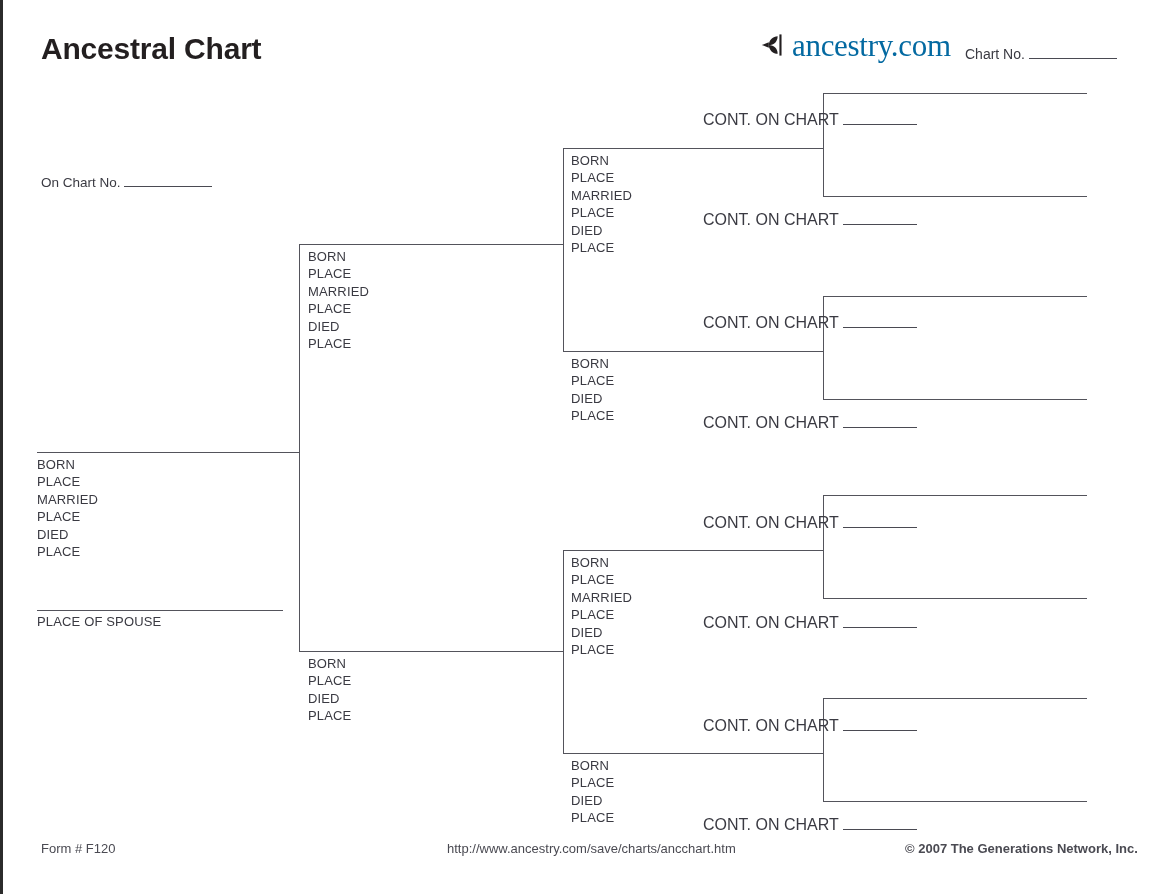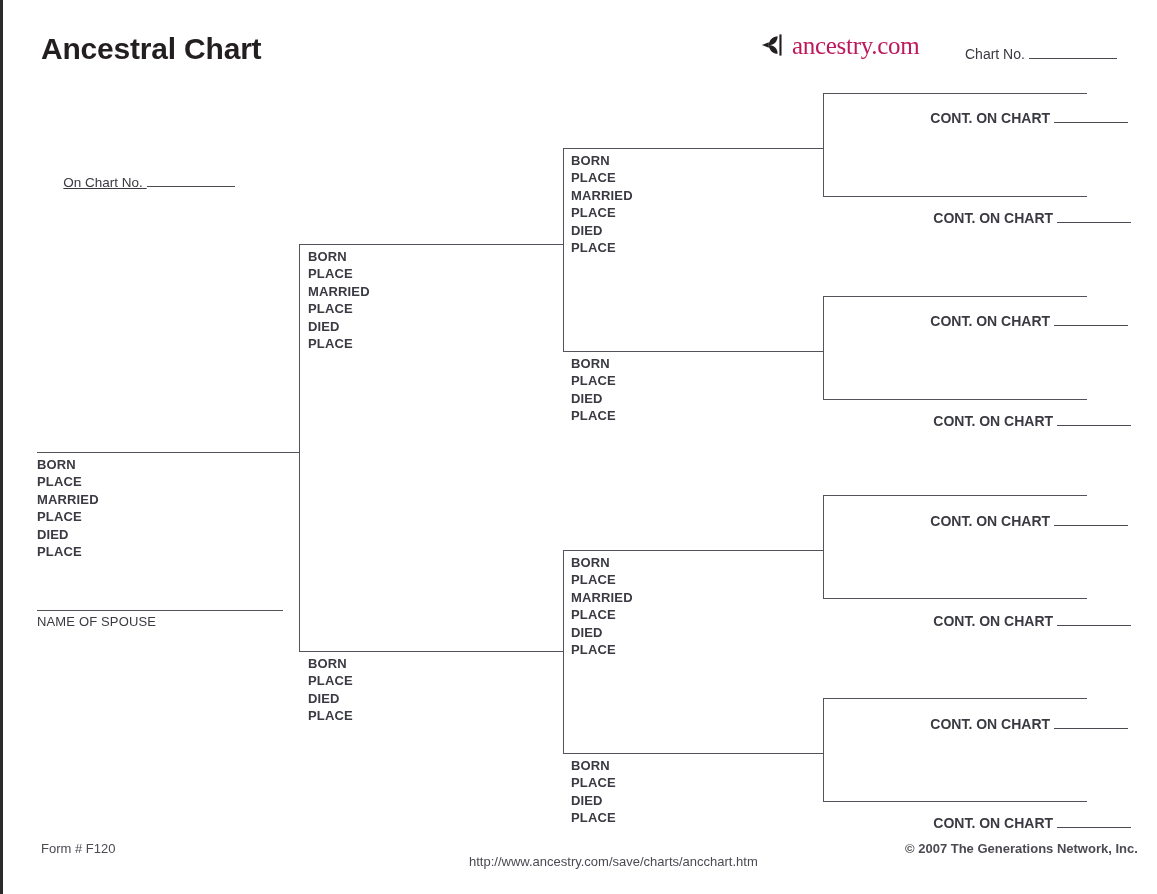--- a/index.html
+++ b/index.html
@@ -40,22 +40,22 @@
     height: 30px;
   }
   .logo-mark {
     width: 30px;
     height: 26px;
     margin-right: 2px;
     display: block;
   }
   .logo-text {
     font-family: "Liberation Serif", serif;
-    font-size: 25px;
-    color: #be185d;
+    font-size: 31px;
+    color: #0369a1;
     line-height: 1;
     letter-spacing: -0.3px;
   }
   .chart-no {
     position: absolute;
     left: 962px;
     top: 45px;
     font-size: 14px;
     white-space: nowrap;
   }
@@ -77,24 +77,23 @@
     font-size: 13.5px;
     line-height: 1.42;
     white-space: nowrap;
   }
   .note-line2 { white-space: nowrap; }
   .note-chart {
     position: absolute;
     left: 38px;
     top: 174px;
     width: 216px;
-    text-align: center;
+    text-align: left;
     font-size: 13.5px;
     white-space: nowrap;
-    text-decoration: underline;
   }
 
   
   .hrule {
     position: absolute;
     height: 0;
     border-top: 1px solid #53535b;
   }
   .vrule {
     position: absolute;
@@ -102,46 +101,44 @@
     border-left: 1px solid #53535b;
   }
 
   
   .fields {
     position: absolute;
     font-size: 13px;
     line-height: 17.4px;
     letter-spacing: 0.15px;
   }
-  .fields div { white-space: nowrap; font-weight: bold; }
+  .fields div { white-space: nowrap; }
 
   .cont {
     position: absolute;
-    font-size: 14px;
-    white-space: nowrap;
-    text-align: right;
-    font-weight: bold;
+    font-size: 16px;
+    white-space: nowrap;
   }
   .spouse-label {
     position: absolute;
     font-size: 13px;
     letter-spacing: 0.15px;
     white-space: nowrap;
   }
 
   
   .footer-item {
     position: absolute;
     top: 841px;
     font-size: 13px;
     color: #4a4a52;
     white-space: nowrap;
   }
   .footer-left  { left: 38px; }
-  .footer-mid   { left: 466px; margin-top: 13px; }
+  .footer-mid   { left: 444px; }
   .footer-right { left: 902px; font-weight: bold; }
 </style>
 </head>
 <body>
 
 <div id="page">
 
   <div class="title">Ancestral Chart</div>
 
   <div class="logo-wrap">
@@ -169,21 +166,21 @@
   <div class="hrule" style="left:34px; top:452px; width:262px;"></div>
   <div class="fields" style="left:34px; top:456px;">
     <div>BORN</div>
     <div>PLACE</div>
     <div>MARRIED</div>
     <div>PLACE</div>
     <div>DIED</div>
     <div>PLACE</div>
   </div>
   <div class="hrule" style="left:34px; top:610px; width:246px;"></div>
-  <div class="spouse-label" style="left:34px; top:614px;">NAME OF SPOUSE</div>
+  <div class="spouse-label" style="left:34px; top:614px;">PLACE OF SPOUSE</div>
 
   <div class="vrule" style="left:296px; top:244px; height:408px;"></div>
 
   <div class="hrule" style="left:296px; top:244px; width:264px;"></div>
   <div class="fields" style="left:305px; top:248px;">
     <div>BORN</div>
     <div>PLACE</div>
     <div>MARRIED</div>
     <div>PLACE</div>
     <div>DIED</div>

